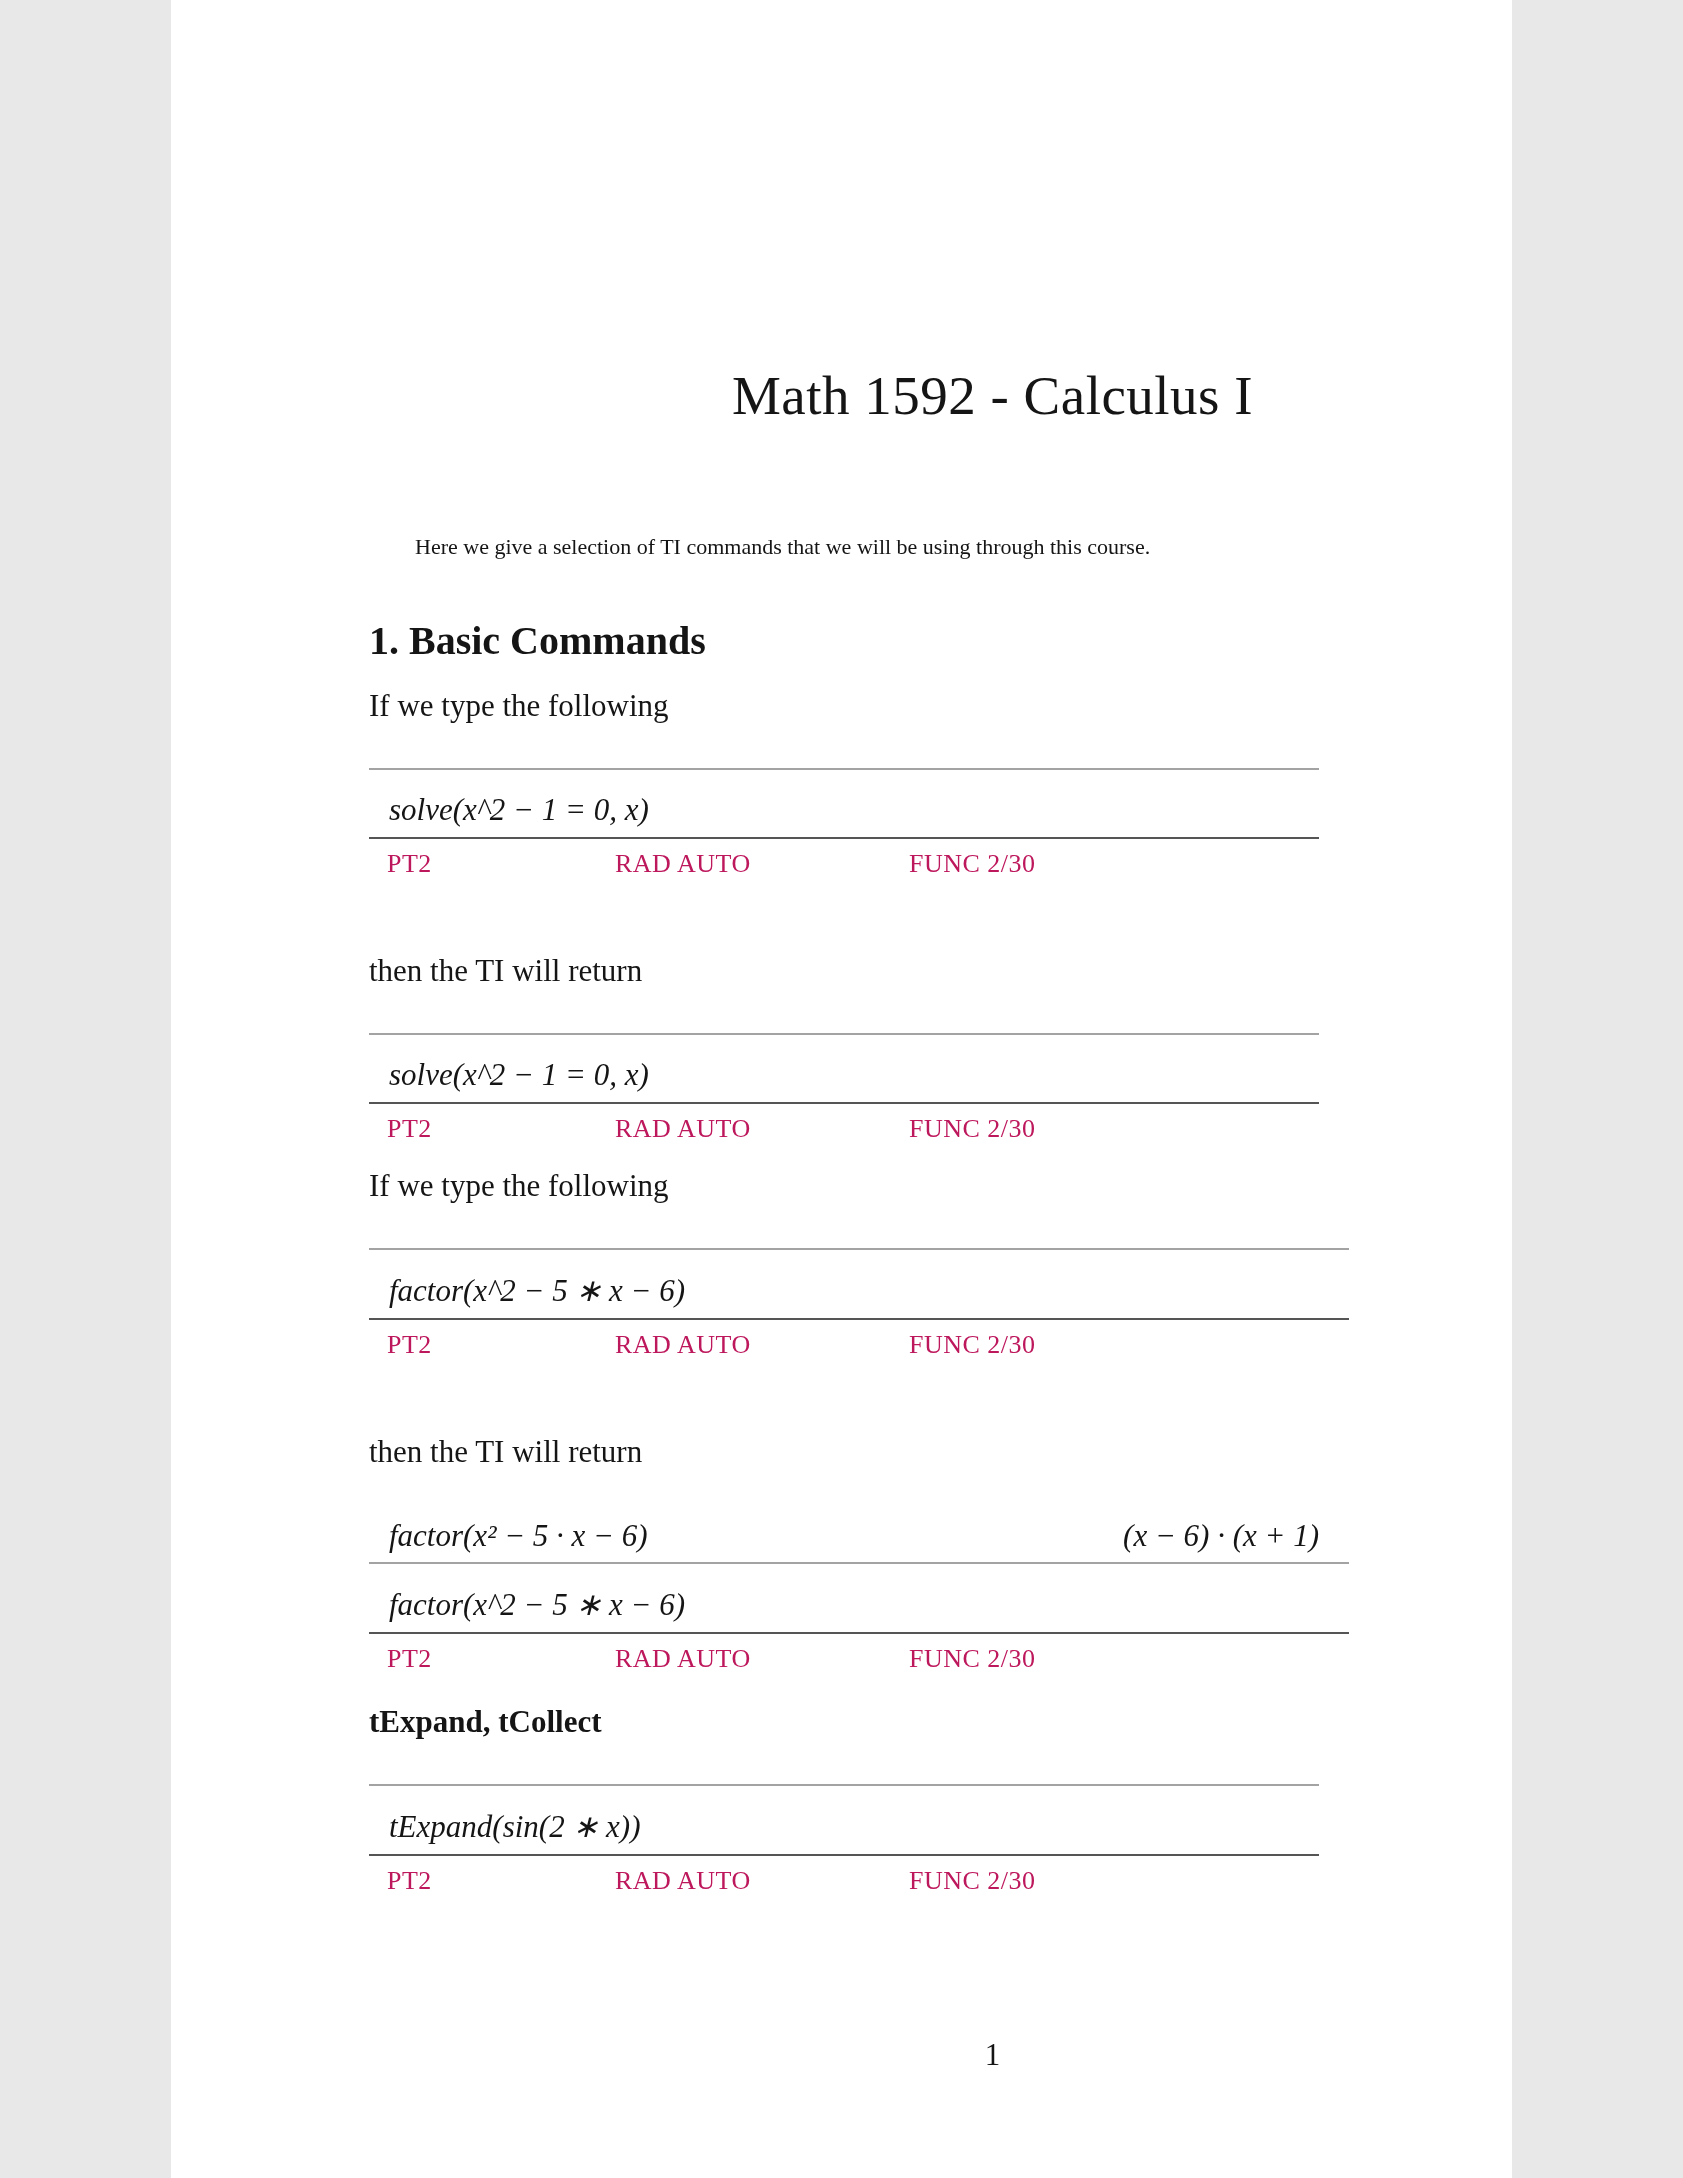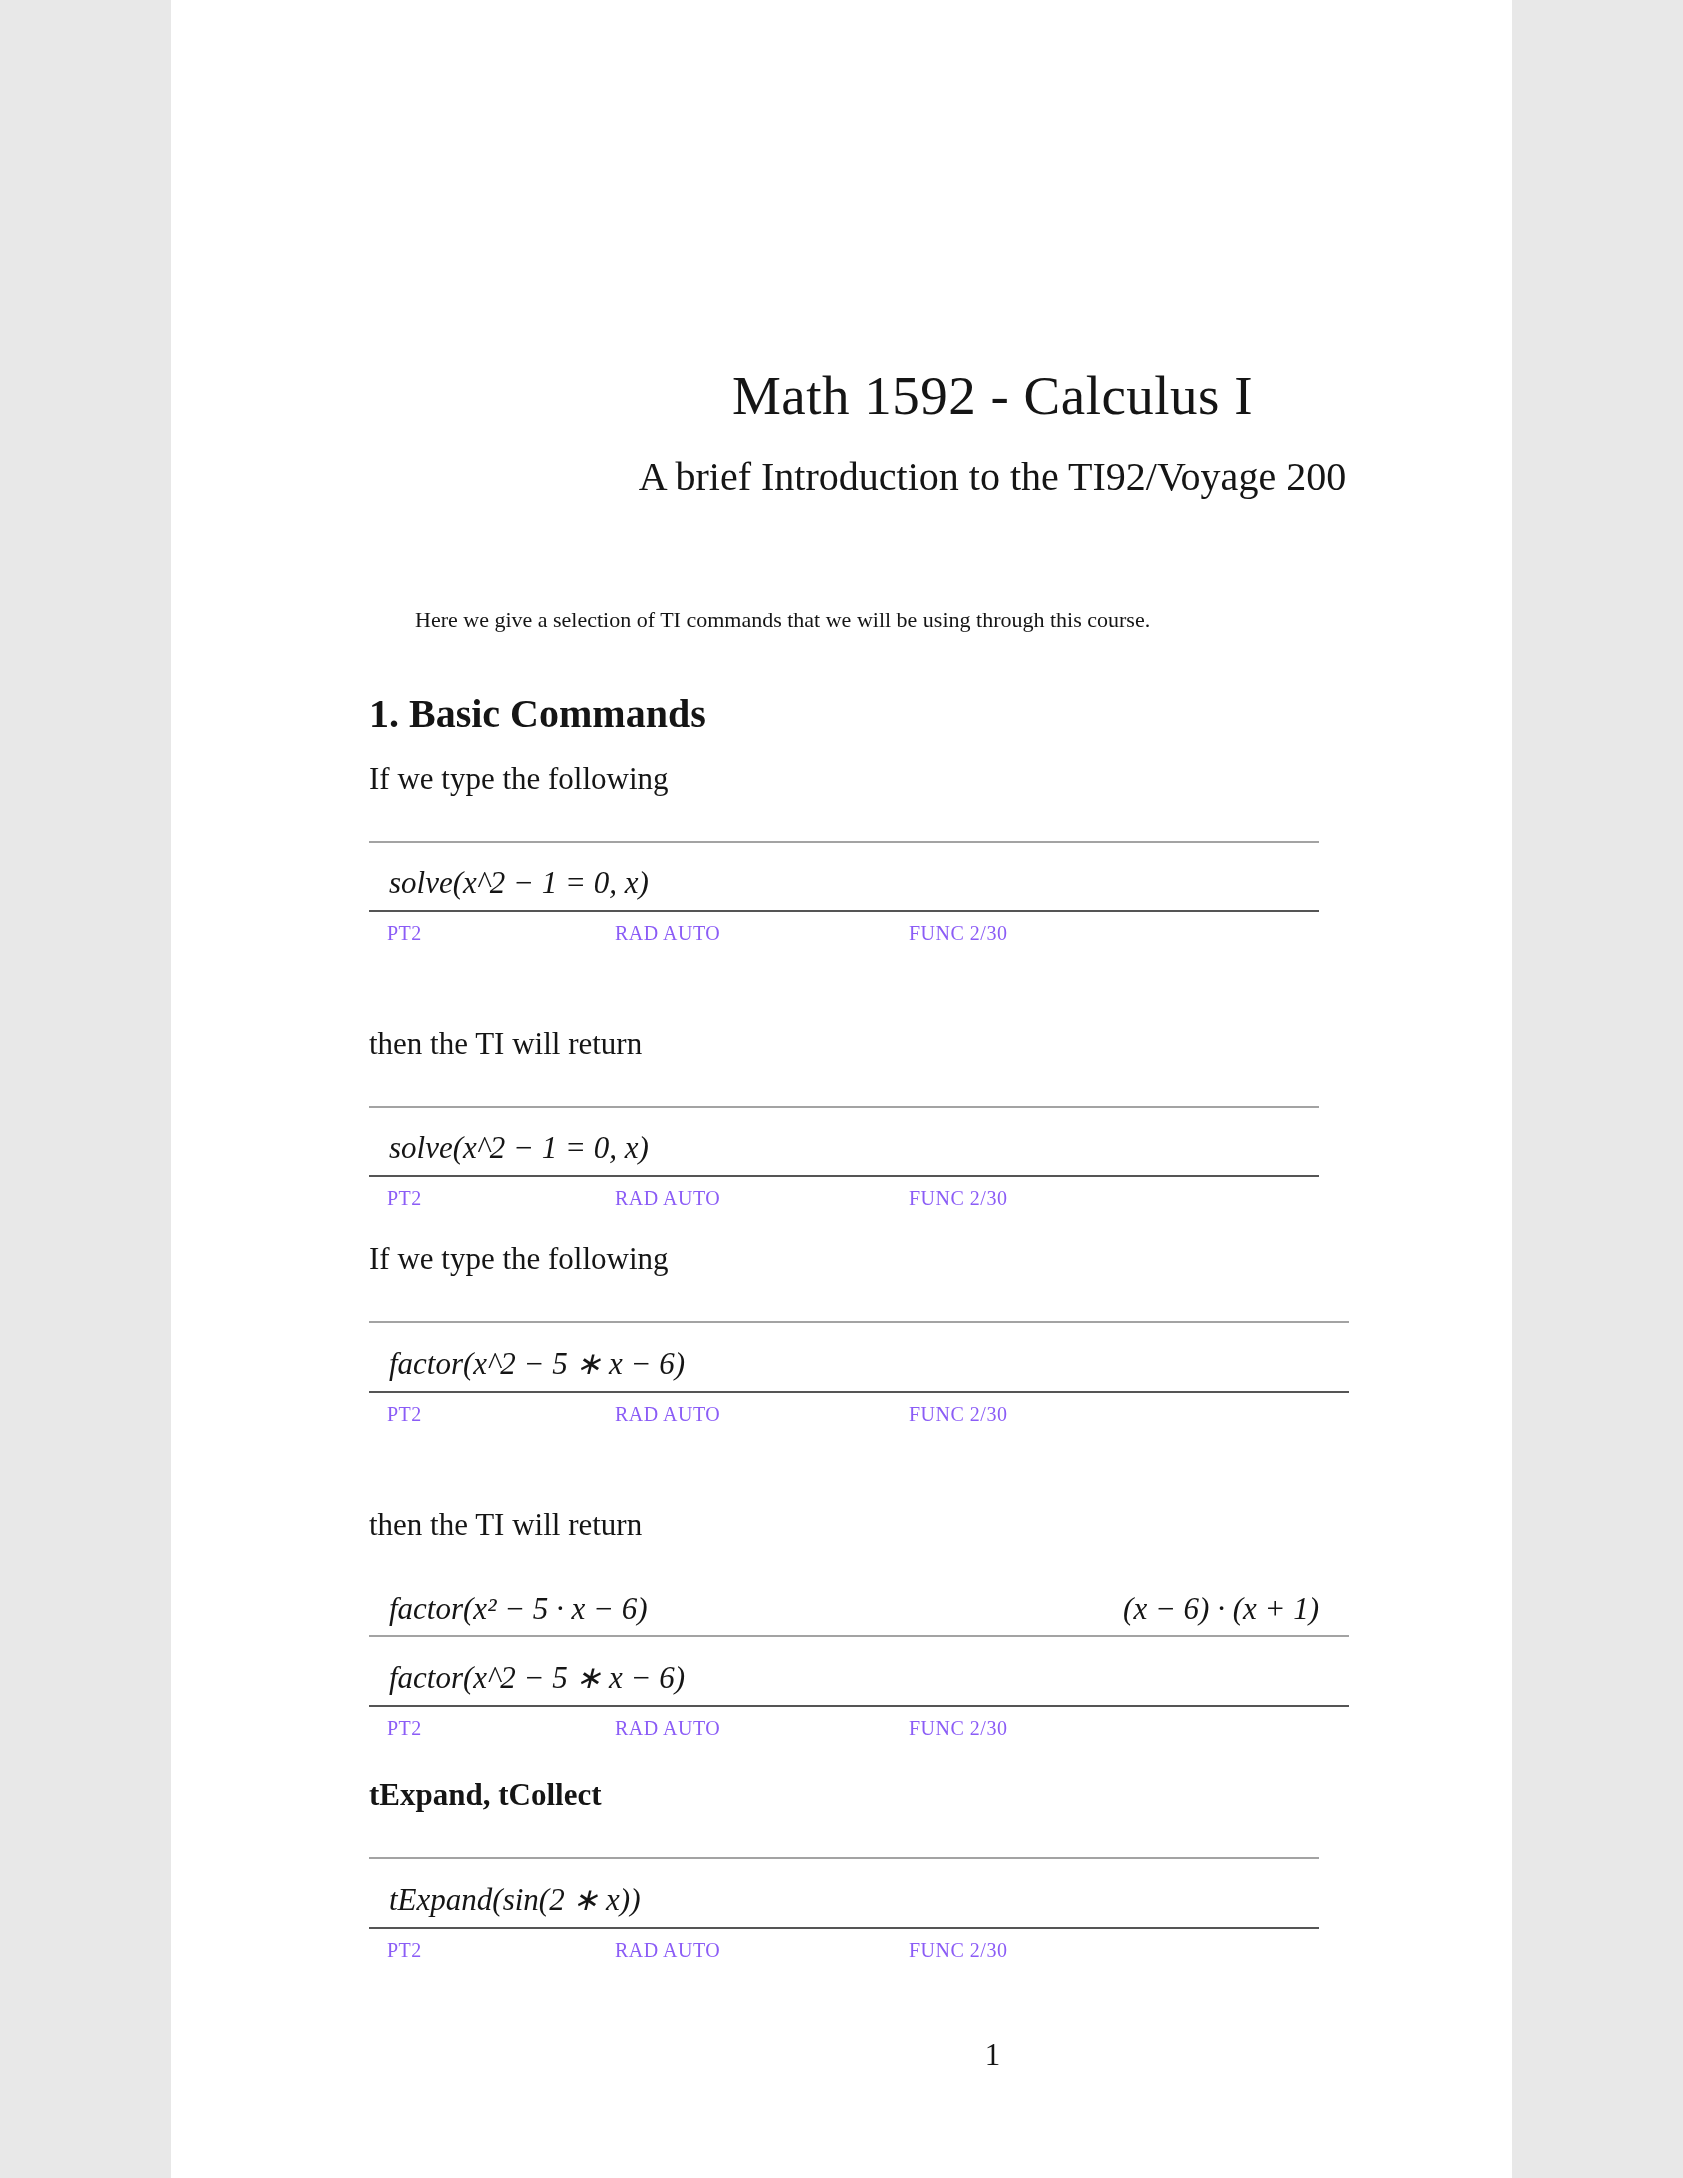--- a/index.html
+++ b/index.html
@@ -68,23 +68,23 @@
     padding:4px 30px 8px 20px;
   }
   .ti-entry {
     border-top:2px solid #a3a3a3;
     border-bottom:2px solid #555;
     padding:22px 0 9px 20px;
   }
   .ti-status {
     position:relative;
     height:40px;
-    font-size:20px;
+    font-size:26px;
     letter-spacing:0.5px;
-    color:#8b5cf6;
+    color:#be185d;
   }
   .ti-status .st { position:absolute; top:10px; }
   .st-left  { left:18px; }
   .st-mid   { left:246px; }
   .st-right { left:540px; }
 
   .page-number {
     position:absolute;
     left:198px; top:2037px;
     width:1247px;
@@ -92,21 +92,20 @@
     font-size:31px;
   }
 </style>
 </head>
 <body>
 
 <div class="page">
   <div class="content">
 
     <h1 class="title">Math 1592 - Calculus I</h1>
-    <h2 class="subtitle">A brief Introduction to the TI92/Voyage 200</h2>
 
     <p class="intro">Here we give a selection of TI commands that we will be using through this course.</p>
 
     <h3 class="section-heading">1. Basic Commands</h3>
 
     <p class="body-text">If we type the following</p>
 
     <div class="ti-box">
       <div class="ti-entry">
         <span class="math">solve(x^2 − 1 = 0, x)</span>

